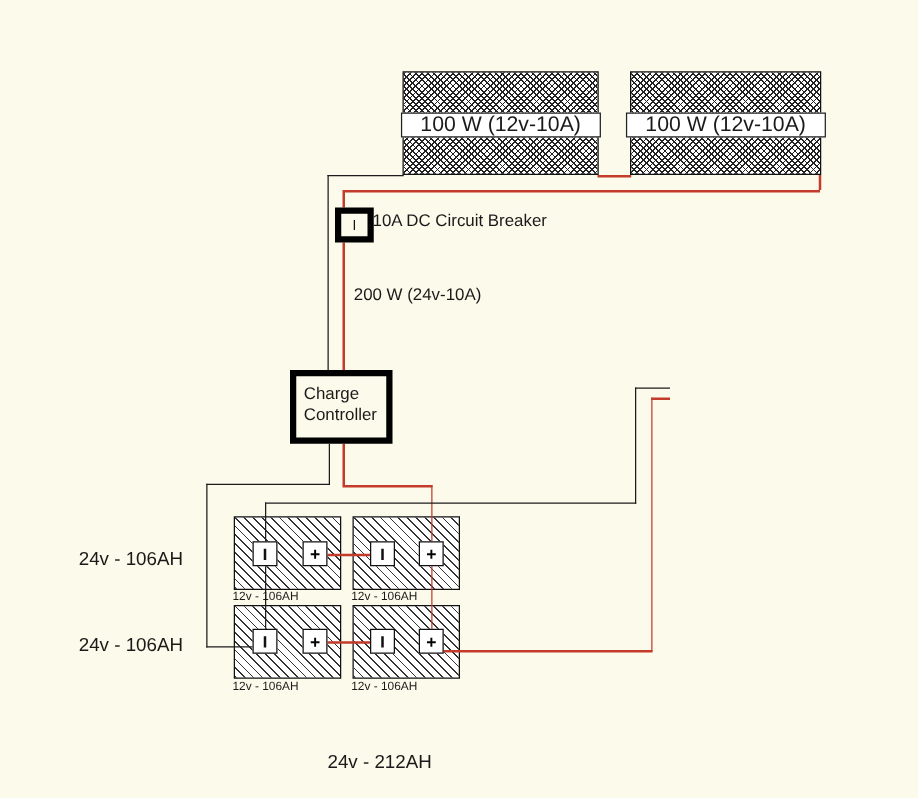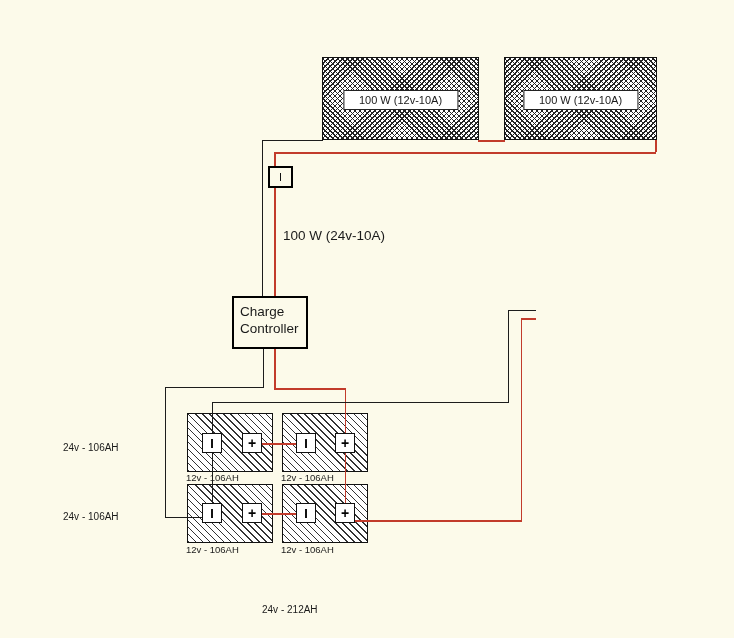--- a/index.html
+++ b/index.html
@@ -9,36 +9,36 @@
   .wh{position:absolute;height:1px;background:#1c1c1c;z-index:2;}
   .wv{position:absolute;width:1px;background:#1c1c1c;z-index:2;}
   .rh{position:absolute;height:1.5px;background:#C23B2B;z-index:2;}
   .rv{position:absolute;width:1.5px;background:#C23B2B;z-index:2;}
   
   .panel{position:absolute;border:1px solid #111;background-color:#fff;z-index:1;
     background-image:
       repeating-linear-gradient(45deg,#222 0,#222 1px,transparent 1px,transparent 3.5px),
       repeating-linear-gradient(135deg,#222 0,#222 1px,transparent 1px,transparent 3.5px);}
   .plabel{position:absolute;left:50%;top:32px;transform:translateX(-50%);
-    background:#fff;border:1px solid #222;font-size:11px;line-height:16px;
+    background:#fff;border:1px solid #222;font-size:17px;line-height:16px;
     padding:1px 15px;white-space:nowrap;z-index:4;}
   
   .battery{position:absolute;width:84px;height:57px;border:1px solid #111;background-color:#fff;z-index:1;
     background-image:repeating-linear-gradient(45deg,#333 0,#333 1px,transparent 1px,transparent 5px);}
   .tbox{position:absolute;width:18px;height:18px;border:1px solid #111;background:#fff;z-index:5;
     display:flex;align-items:center;justify-content:center;}
   .plus{font-size:14px;font-weight:bold;line-height:1;color:#000;}
   .minus{width:1.5px;height:9px;background:#111;}
   
-  .comp{position:absolute;border:2px solid #000000;background:#FCFAEA;z-index:3;}
+  .comp{position:absolute;border:5px solid #000000;background:#FCFAEA;z-index:3;}
   .breaker{left:268px;top:166px;width:21px;height:18px;display:flex;align-items:center;justify-content:center;}
   .bdash{width:1.5px;height:8px;background:#111;}
   
   .t14{position:absolute;font-size:13.5px;line-height:16px;white-space:nowrap;z-index:4;}
-  .slabel{position:absolute;font-size:10px;line-height:11px;white-space:nowrap;z-index:4;}
+  .slabel{position:absolute;font-size:15px;line-height:11px;white-space:nowrap;z-index:4;}
   .blabel{position:absolute;width:88px;font-size:9.5px;line-height:11px;z-index:4;}
   .ctrl-text{padding:5px 0 0 6px;font-size:13.5px;line-height:17px;}
   .inv-text{display:flex;align-items:center;justify-content:center;width:100%;height:100%;font-size:13.5px;}
 </style>
 </head>
 <body>
 
 <div id="canvas">
 
   <div class="panel" style="left:322px;top:57px;width:155px;height:81px;">
@@ -51,22 +51,23 @@
   <div class="wh" style="left:262px;top:140px;width:61px;"></div>
   <div class="wv" style="left:262px;top:140px;height:156px;"></div>
   <div class="rh" style="left:478px;top:140px;width:27px;"></div>
   <div class="rv" style="left:655px;top:140px;height:12px;"></div>
   <div class="rh" style="left:275px;top:152px;width:381px;"></div>
   <div class="rv" style="left:274px;top:152px;height:144px;"></div>
 
   <div class="comp breaker">
     <div class="bdash"></div>
   </div>
+  <div class="t14" style="left:298px;top:169px;">10A DC Circuit Breaker</div>
 
-  <div class="t14" style="left:283px;top:228px;">100 W (24v-10A)</div>
+  <div class="t14" style="left:283px;top:228px;">200 W (24v-10A)</div>
 
   <div class="comp" style="left:232px;top:296px;width:72px;height:49px;">
     <div class="ctrl-text">
       <div>Charge</div>
       <div>Controller</div>
     </div>
   </div>
 
   <div class="wv" style="left:263px;top:345px;height:43px;"></div>
   <div class="wh" style="left:165px;top:387px;width:99px;"></div>

